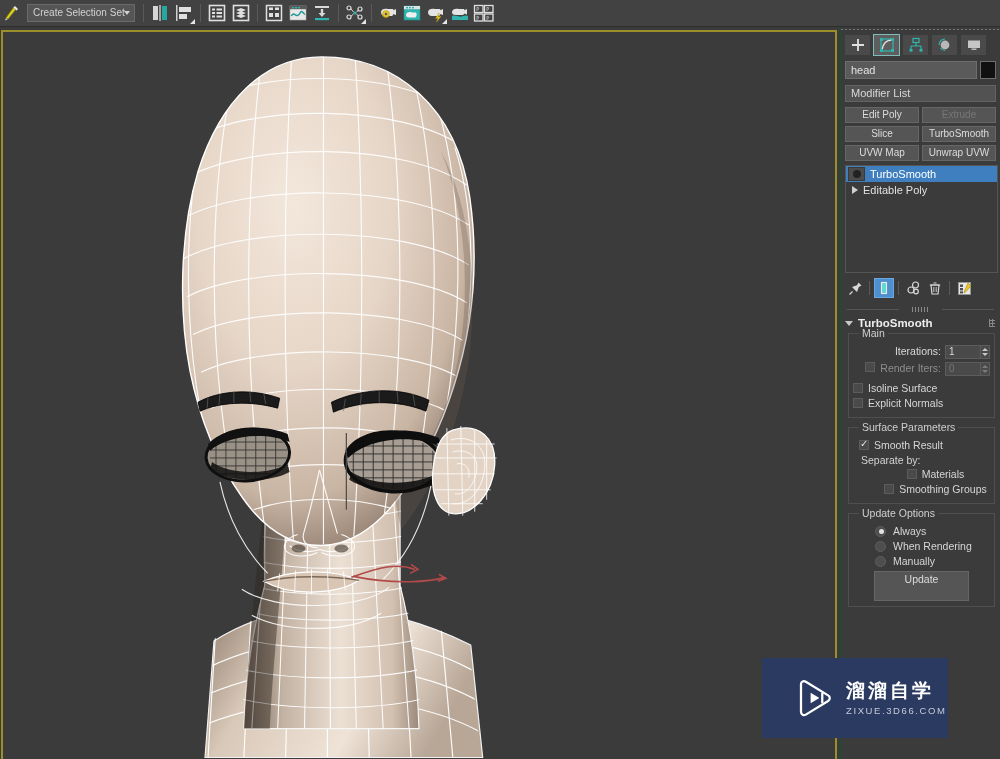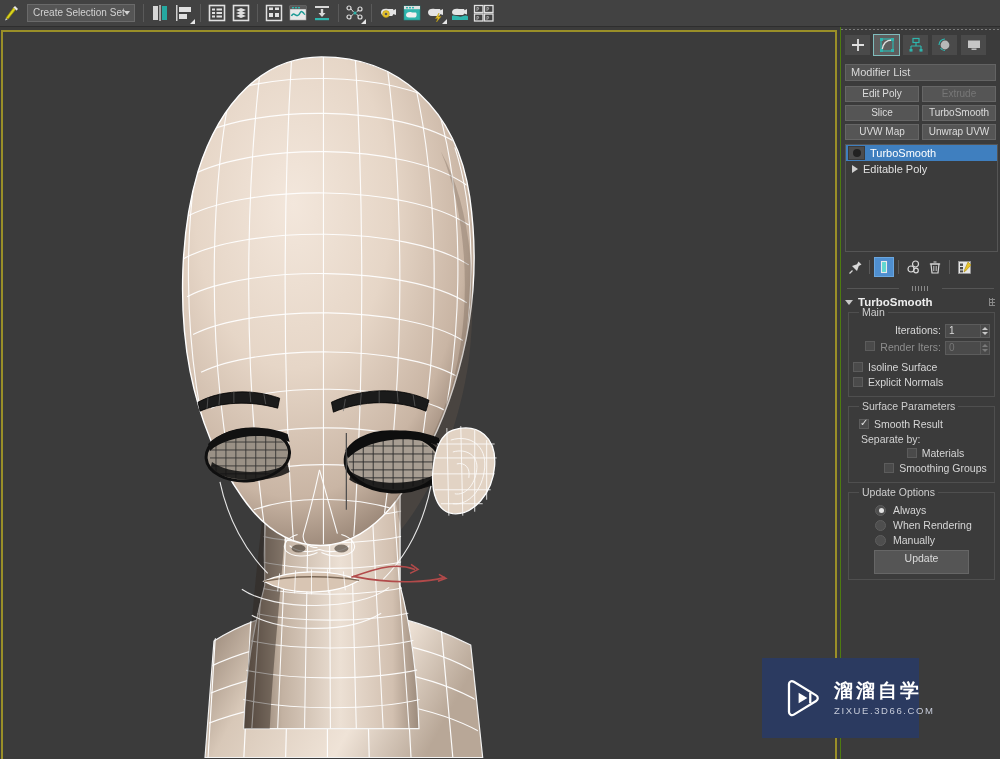--- a/index.html
+++ b/index.html
@@ -2,21 +2,21 @@
 <html><head>
 <meta charset="utf-8">
 <style>
   * { box-sizing: border-box; margin: 0; padding: 0; }
   html, body {
     width: 1000px; height: 759px;
     background: #3b3b3b;
     font-family: "Liberation Sans", sans-serif;
     overflow: hidden;
   }
-  #app { position: relative; width: 1000px; height: 759px; background: #4d7c0f; }
+  #app { position: relative; width: 1000px; height: 759px; background: #14532d; }
 
   
   #toolbar {
     position: absolute; left: 0; top: 0; width: 1000px; height: 27px;
     background: #424242;
     display: flex; align-items: center;
     border-bottom: 1px solid #2e2e2e;
   }
   .tb-icon {
     width: 22px; height: 22px; margin: 0 1px;
@@ -218,30 +218,30 @@
   }
   .radio-dot.on::after {
     content: ""; position: absolute; left: 2.5px; top: 2.5px;
     width: 5px; height: 5px; border-radius: 50%; background: #e3e3e3;
   }
   .radio-label { color: #d6d6d6; font-size: 10.5px; }
 
   .plain-label { color: #d2d2d2; font-size: 10.5px; padding-left: 8px; margin-bottom: 2px; }
 
   #update-btn {
-    margin: 4px auto 0 auto; width: 95px; height: 24px; background: #555;
+    margin: 4px auto 0 auto; width: 95px; height: 30px; background: #555;
     border: 1px solid #666; color: #dcdcdc; font-size: 10.5px;
     text-align: center; line-height: 15px;
   }
 
   
   #watermark {
-    position: absolute; left: 762px; top: 658px; width: 157px; height: 80px;
+    position: absolute; left: 762px; top: 658px; width: 186px; height: 80px;
     background: #2b3a60; display: flex; align-items: center;
-    padding-left: 20px; z-index: 40;
+    padding-left: 32px; z-index: 40;
   }
   #wm-logo { width: 42px; height: 42px; flex: 0 0 auto; margin-right: 10px; }
   #wm-text { display: flex; flex-direction: column; justify-content: center; }
   #wm-cn { color: #fff; font-size: 19px; letter-spacing: 3px; font-weight: bold; line-height: 22px; }
   #wm-en { color: #c6cbd9; font-size: 9.5px; letter-spacing: 1.6px; margin-top: 3px; }
 </style>
 </head>
 <body>
 
 <div id="app">
@@ -665,20 +665,24 @@
         </svg>
       </div>
       <div class="cp-tab">
         <svg width="16" height="16" viewBox="0 0 16 16">
           <rect x="2" y="3.5" width="12" height="7.5" fill="#c6c6c6"></rect>
           <rect x="5.5" y="11.5" width="5" height="1.4" fill="#c6c6c6"></rect>
         </svg>
       </div>
     </div>
 
+    <div id="name-row">
+      <div id="obj-name">head</div>
+      <div id="color-swatch"></div>
+    </div>
 
     <div id="modifier-list">Modifier List</div>
 
     <div id="mod-buttons">
       <div class="mod-btn-row">
         <div class="mod-btn">Edit Poly</div>
         <div class="mod-btn disabled">Extrude</div>
       </div>
       <div class="mod-btn-row">
         <div class="mod-btn">Slice</div>

